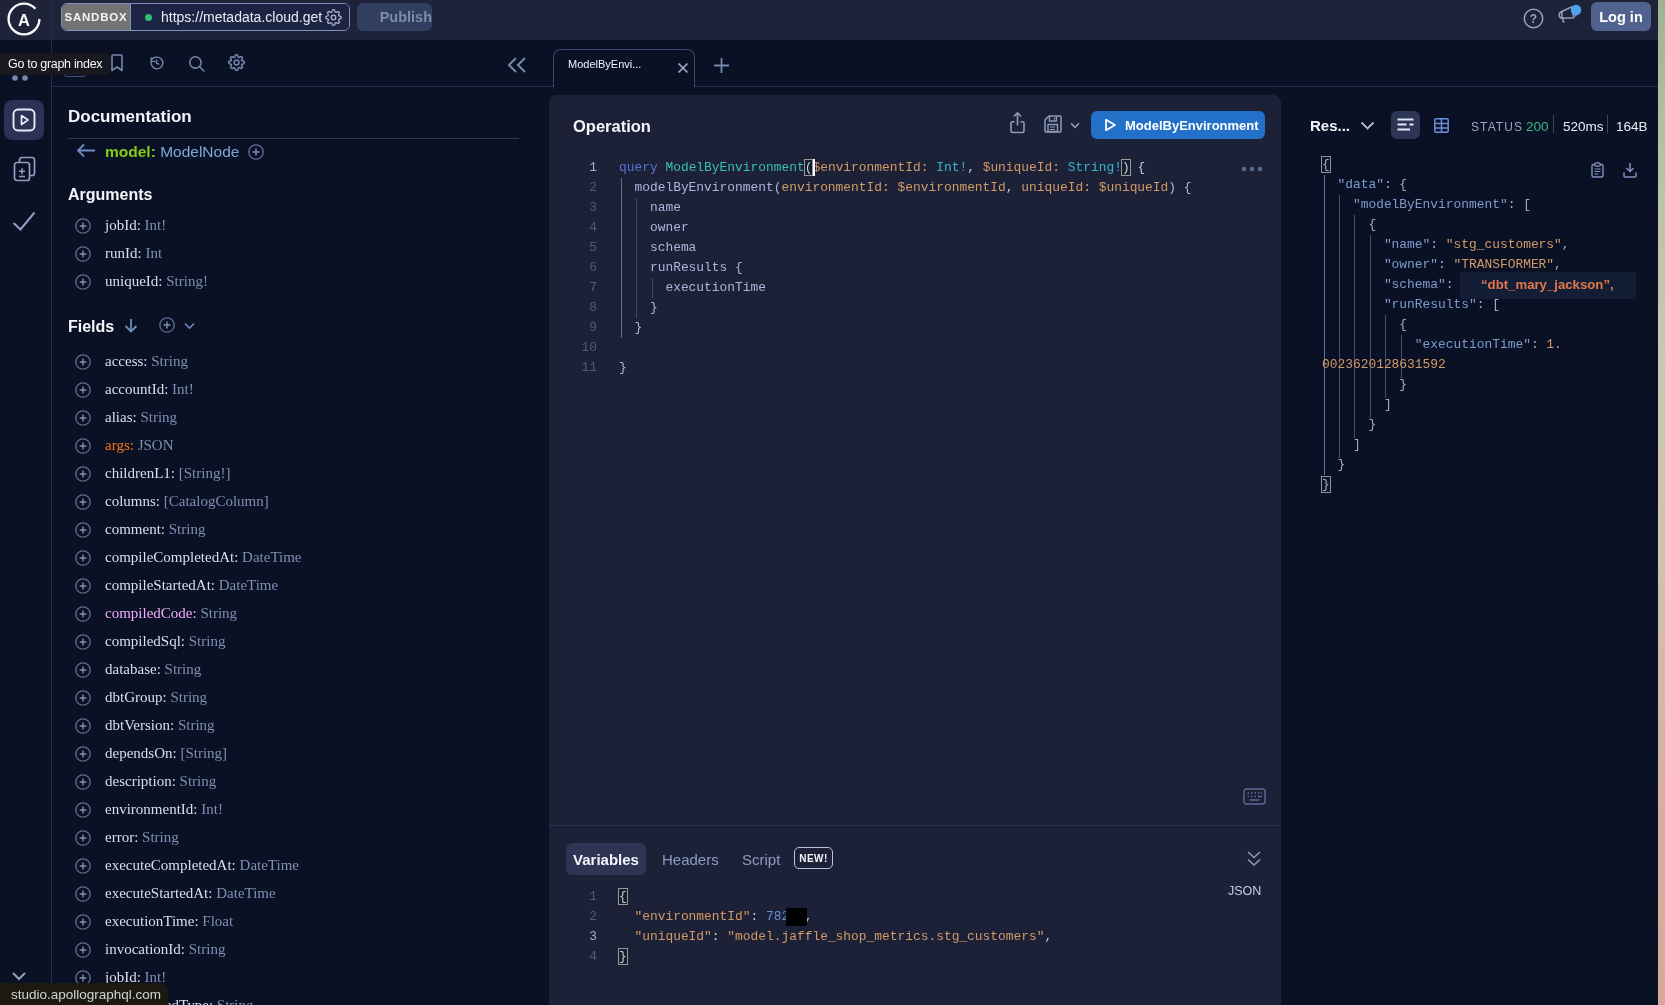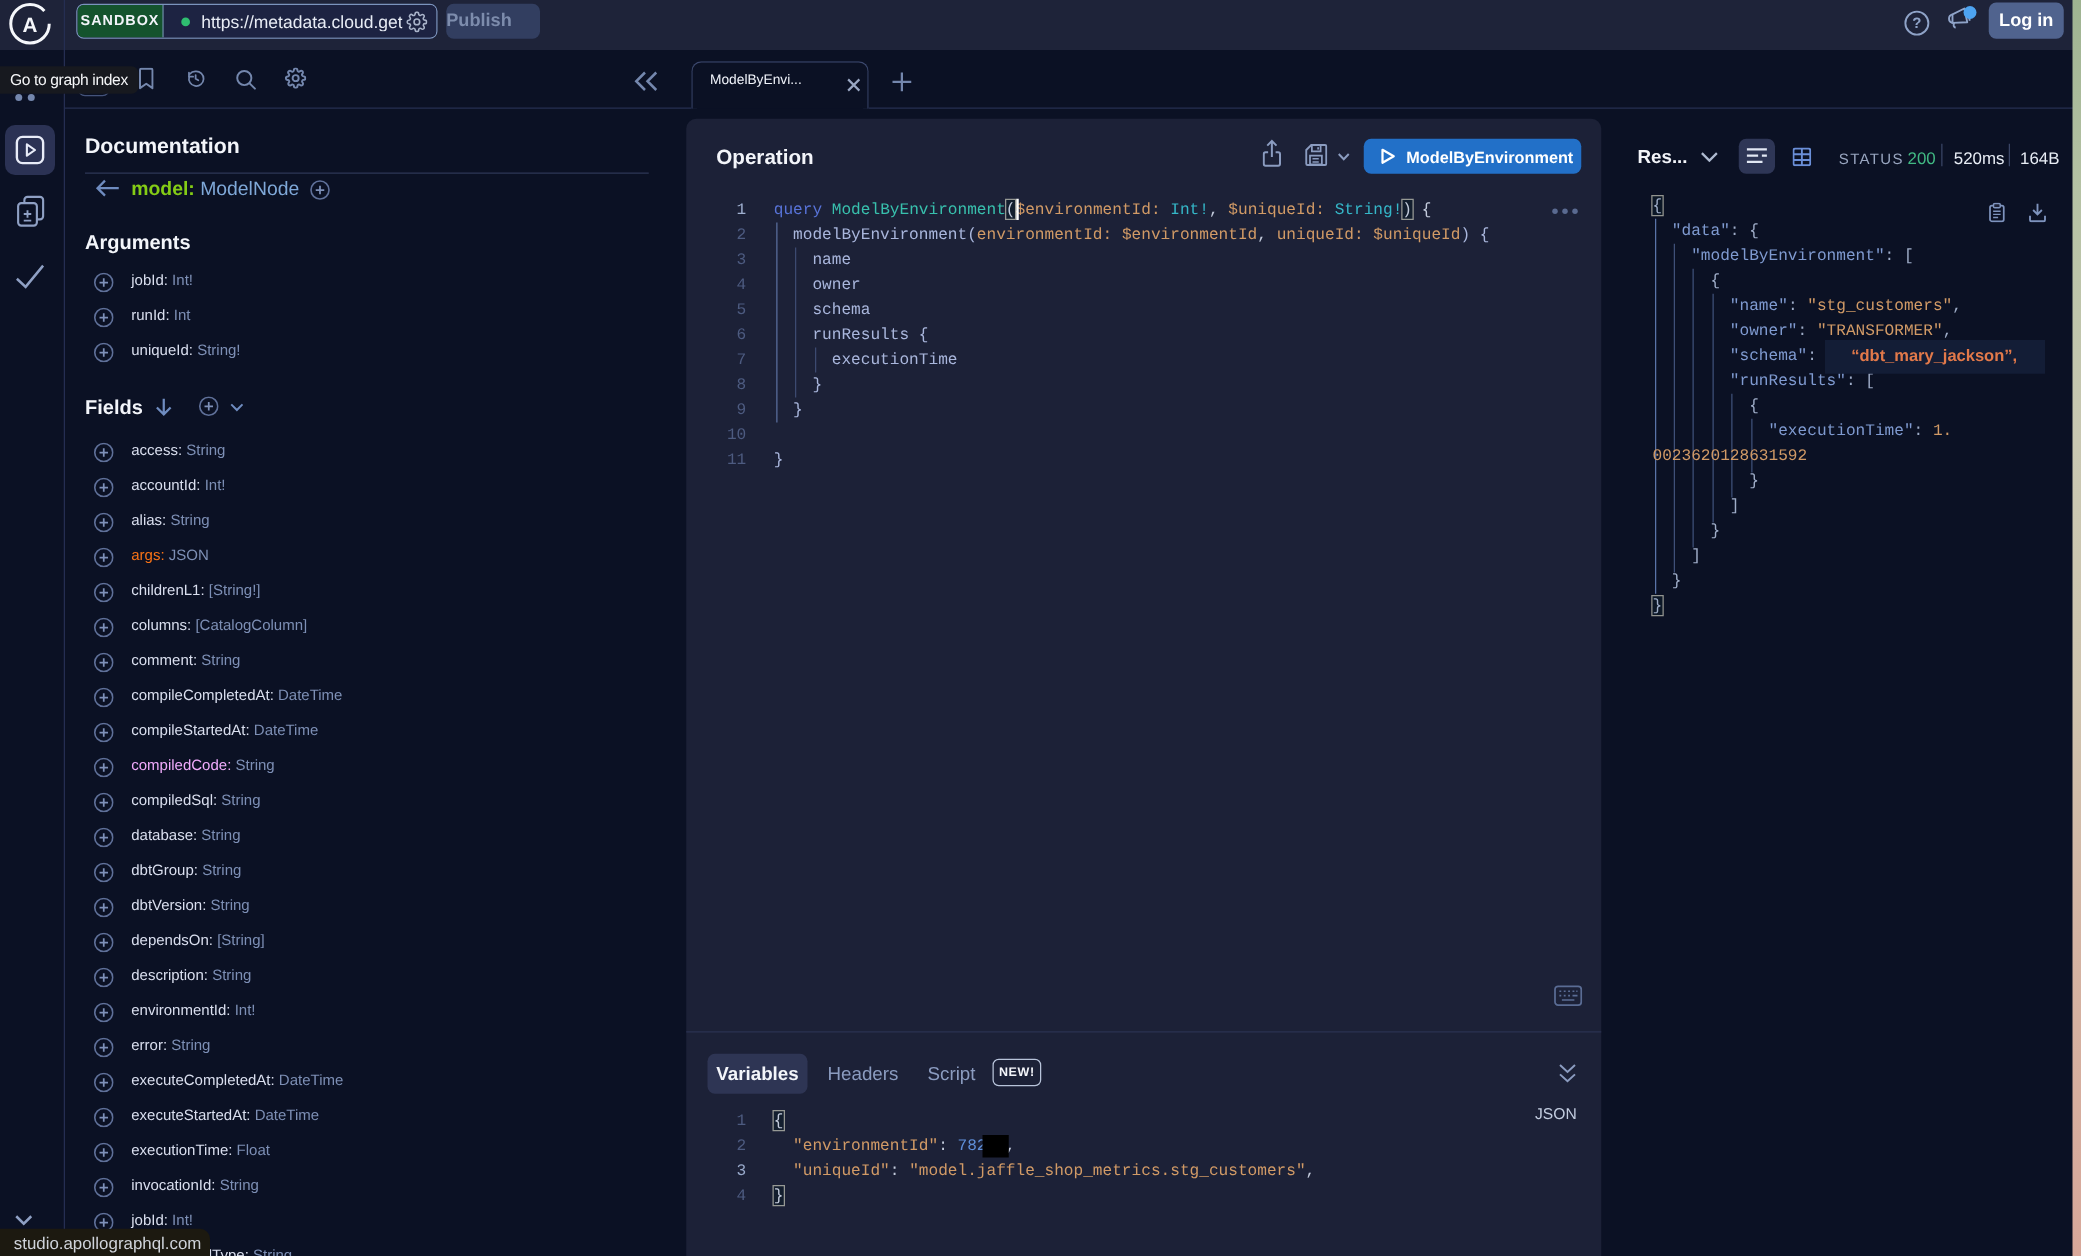--- a/index.html
+++ b/index.html
@@ -1,52 +1,52 @@
 <!DOCTYPE html>
 <html><head>
 <meta charset="utf-8">
 <style>
 *{margin:0;padding:0;box-sizing:border-box}
 html,body{width:1665px;height:1005px;overflow:hidden}
 body{background:#0b1124;font-family:"Liberation Sans",sans-serif;position:relative}
 .abs{position:absolute}
-.docmono{font-family:Liberation Sans, sans-serif;font-size:12px;white-space:pre}
+.docmono{font-family:Liberation Serif, serif;font-size:15px;white-space:pre}
 svg{display:block}
 .cl{position:absolute;white-space:pre;font-family:"Liberation Mono",monospace;font-size:12.9px;line-height:20px}
 .ln{position:absolute;width:20px;text-align:right;color:#4d5b80;font-family:"Liberation Mono",monospace;font-size:12.9px;line-height:20px}
 .kw{color:#5873d8}.op{color:#38c0ad}.orange{color:#d19a66}.cy{color:#35b7c8}.fld{color:#a9b6dc}.pl{color:#c3cbdc}
 .rkey{color:#7f9ad0}.rpunc{color:#9fadc8}
 .bbox{outline:1.2px solid rgba(198,200,185,0.72);outline-offset:0.5px;background:rgba(14,28,40,0.6)}
 .guide{position:absolute;width:1px;background:#3c4a70}
 </style>
 </head>
 <body>
 
 <div class="abs" style="left:0;top:0;width:1665px;height:40px;background:#1e2339"></div>
 
 <svg class="abs" style="left:6px;top:1px" width="36" height="36" viewBox="0 0 36 36">
   <circle cx="18" cy="18" r="15.4" fill="none" stroke="#f5f7fb" stroke-width="2.4" stroke-dasharray="85 11.8"></circle>
   <text x="18" y="24.5" font-family="Liberation Sans" font-size="16.5" font-weight="bold" fill="#f5f7fb" text-anchor="middle">A</text>
 </svg>
 
 <div class="abs" style="left:61px;top:3px;width:289px;height:28px;border:1.5px solid #7b93bd;border-radius:6px;overflow:hidden;display:flex">
-  <div style="width:69px;height:100%;background:#14532d;border-right:1.5px solid #7b93bd;display:flex;align-items:center;justify-content:center">
+  <div style="width:69px;height:100%;background:#737373;border-right:1.5px solid #7b93bd;display:flex;align-items:center;justify-content:center">
     <span style="color:#f2f4f9;font-weight:bold;font-size:11.5px;letter-spacing:0.8px">SANDBOX</span>
   </div>
   <div style="flex:1;height:100%;background:#1d2342;display:flex;align-items:center;position:relative">
     <span style="width:7px;height:7px;border-radius:50%;background:#2fbe70;margin-left:14px"></span>
     <span style="color:#e8ecf5;font-size:14px;margin-left:9px;width:161px;overflow:hidden;white-space:nowrap">https://metadata.cloud.getd</span>
     <svg width="17" height="17" viewBox="0 0 24 24" fill="none" stroke="#aab4ca" stroke-width="1.8" style="margin-left:3px">
       <circle cx="12" cy="12" r="3.2"></circle>
       <path d="M19.4 15a1.65 1.65 0 0 0 .33 1.82l.06.06a2 2 0 1 1-2.83 2.83l-.06-.06a1.65 1.65 0 0 0-1.82-.33 1.65 1.65 0 0 0-1 1.51V21a2 2 0 1 1-4 0v-.09A1.65 1.65 0 0 0 9 19.4a1.65 1.65 0 0 0-1.82.33l-.06.06a2 2 0 1 1-2.83-2.83l.06-.06a1.65 1.65 0 0 0 .33-1.82 1.65 1.65 0 0 0-1.51-1H3a2 2 0 1 1 0-4h.09A1.65 1.65 0 0 0 4.6 9a1.65 1.65 0 0 0-.33-1.82l-.06-.06a2 2 0 1 1 2.83-2.83l.06.06a1.65 1.65 0 0 0 1.82.33H9a1.65 1.65 0 0 0 1-1.51V3a2 2 0 1 1 4 0v.09a1.65 1.65 0 0 0 1 1.51 1.65 1.65 0 0 0 1.82-.33l.06-.06a2 2 0 1 1 2.83 2.83l-.06.06a1.65 1.65 0 0 0-.33 1.82V9a1.65 1.65 0 0 0 1.51 1H21a2 2 0 1 1 0 4h-.09a1.65 1.65 0 0 0-1.51 1z"></path>
     </svg>
   </div>
 </div>
 
-<div class="abs" style="left:357px;top:3px;width:75px;height:28px;background:#323e60;border-radius:6px;display:flex;align-items:center;justify-content:flex-start">
+<div class="abs" style="left:357px;top:3px;width:75px;height:28px;background:#323e60;border-radius:6px;display:flex;align-items:center;justify-content:flex-end">
   <span style="color:#7d8cac;font-weight:bold;font-size:14.5px">Publish</span>
 </div>
 
 <svg class="abs" style="left:1523px;top:8px" width="21" height="21" viewBox="0 0 21 21">
   <circle cx="10.5" cy="10.5" r="9.2" fill="none" stroke="#8fa3c8" stroke-width="1.5"></circle>
   <text x="10.5" y="14.8" font-size="12" font-weight="bold" fill="#8fa3c8" text-anchor="middle" font-family="Liberation Sans">?</text>
 </svg>
 
 <svg class="abs" style="left:1557px;top:4px" width="26" height="22" viewBox="0 0 26 22">
   <path d="M 5 7.5 Q 2.2 8.2 2.2 11 Q 2.2 13.6 4.8 14.2 L 6.2 14.5 Q 5.2 17.5 7.5 18.2" fill="none" stroke="#8fa3c8" stroke-width="1.5"></path>

